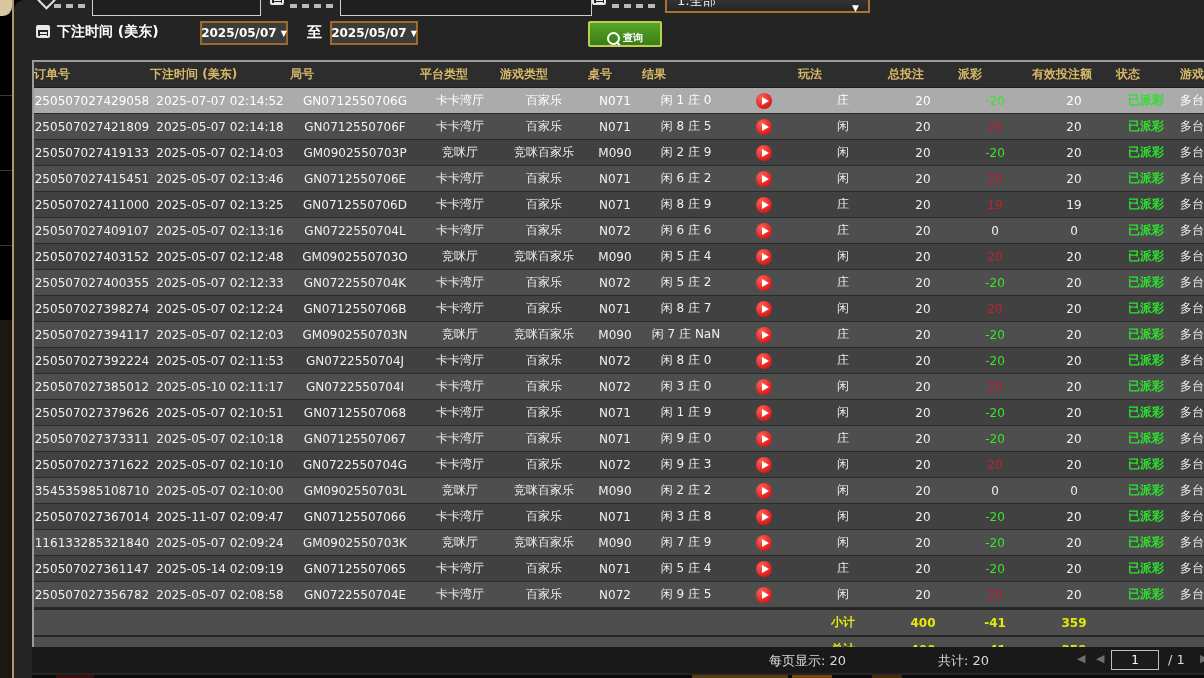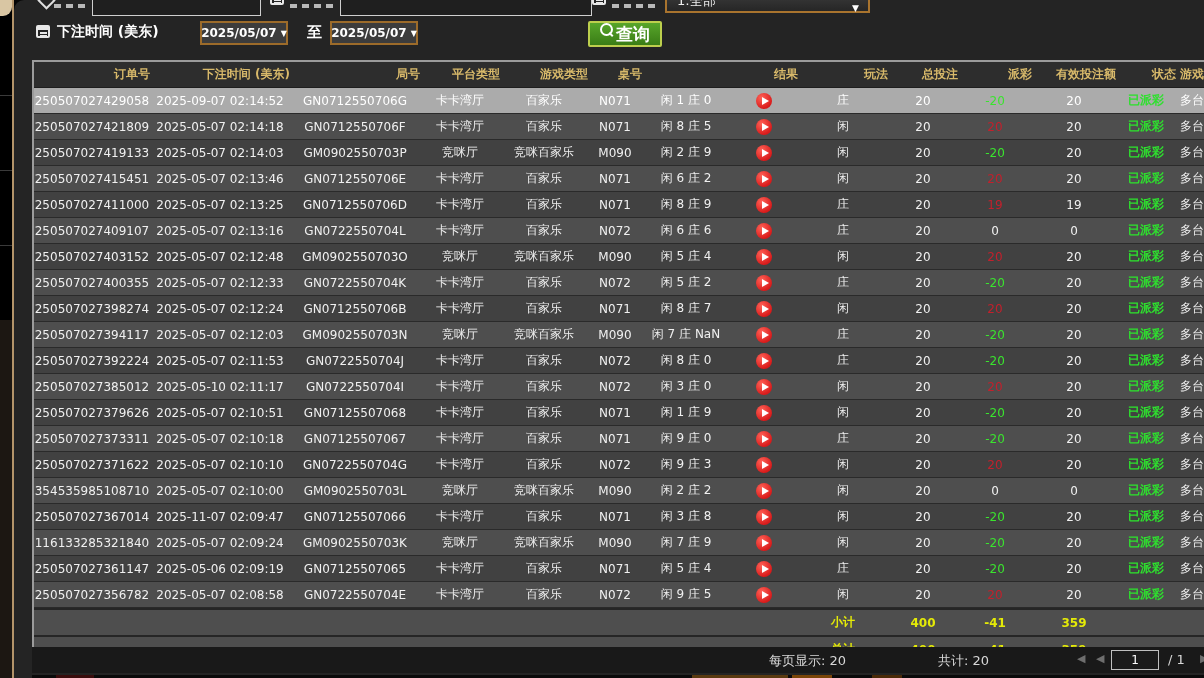--- a/index.html
+++ b/index.html
@@ -36,29 +36,29 @@
   
   .frow2 { position:absolute; left:0; top:19px; width:100%; height:30px; }
   .frow2 .cal-icon { position:absolute; left:22px; top:6px; }
   .bet-time-label { position:absolute; left:43px; top:4px; color:#fff; font-weight:bold; font-size:14px; }
   .date-btn { position:absolute; top:2px; width:88px; height:24px; background:#3c3c3c; border:2px solid #9c6b2a;
     color:#fff; font-weight:bold; font-size:12px; box-sizing:border-box; display:flex; align-items:center; justify-content:center; gap:4px; cursor:pointer; }
   .date-btn .caret { font-size:8px; }
   .to-word { position:absolute; left:293px; top:4px; color:#fff; font-weight:bold; font-size:15px; }
   .query-btn { position:absolute; left:574px; top:2px; width:74px; height:26px;
     background:linear-gradient(#57a52a,#3a7d16); border:2px solid #bccf4d; border-radius:2px;
-    color:#fff; font-weight:bold; font-size:17px; box-sizing:border-box;
-    display:flex; align-items:flex-start; justify-content:center; gap:3px; cursor:pointer; }
+    color:#fff; font-weight:bold; font-size:10px; box-sizing:border-box;
+    display:flex; align-items:flex-end; justify-content:center; gap:3px; cursor:pointer; }
   .mag-icon { width:9px; height:9px; border:2px solid #fff; border-radius:50%; position:relative; display:inline-block; }
   .mag-icon::after { content:""; position:absolute; width:2px; height:5px; background:#fff; transform:rotate(-45deg); left:8px; top:7px; }
 
   
   .btable { position:absolute; left:18px; top:60px; width:1198px; border:2px solid #9b9b9b; background:#2d2d2d; }
   .thead { display:flex; height:25px; align-items:center; background:#2d2d2d; border-bottom:1px solid #1e1e1e; }
-  .hcell { color:var(--accent_gold,#d8b96a); font-weight:bold; font-size:12px; text-align:right; flex-shrink:0; }
+  .hcell { color:var(--accent_gold,#d8b96a); font-weight:bold; font-size:12px; text-align:left; flex-shrink:0; }
   .trow { display:flex; height:25px; align-items:center; font-size:12px; color:#f0f0f0; border-bottom:1px solid #2a2a2a; cursor:pointer; }
   .trow:nth-child(odd)  { background:#414141; }
   .trow:nth-child(even) { background:#4e4e4e; }
   .trow.selected { background:#ababab; color:#fff; }
   .cell { text-align:center; flex-shrink:0; white-space:nowrap; overflow:hidden; }
   .c0{width:116px}.c1{width:140px}.c2{width:130px}.c3{width:80px}.c4{width:88px}
   .c5{width:54px}.c6{width:88px}.c7{width:68px}.c8{width:90px}.c9{width:70px}
   .c10{width:74px}.c11{width:84px}.c12{width:60px}
   .c13{width:56px; text-align:left; padding-left:4px; box-sizing:border-box;}
   .c67{width:156px}
@@ -142,21 +142,21 @@
       <div class="hcell c9">总投注</div>
       <div class="hcell c10">派彩</div>
       <div class="hcell c11">有效投注额</div>
       <div class="hcell c12">状态</div>
       <div class="hcell c13">游戏模式</div>
     </div>
 
     <div>
         <div class="trow selected">
           <div class="cell c0">250507027429058</div>
-          <div class="cell c1">2025-09-07 02:14:52</div>
+          <div class="cell c1">2025-07-07 02:14:52</div>
           <div class="cell c2">GN0712550706G</div>
           <div class="cell c3">卡卡湾厅</div>
           <div class="cell c4">百家乐</div>
           <div class="cell c5">N071</div>
           <div class="cell c6">闲 1 庄 0</div>
           <div class="cell c7">
             <div class="play-icon"></div>
           </div>
           <div class="cell c8">庄</div>
           <div class="cell c9">20</div>
@@ -466,21 +466,21 @@
           </div>
           <div class="cell c8">闲</div>
           <div class="cell c9">20</div>
           <div class="cell c10 pay-neg">-20</div>
           <div class="cell c11">20</div>
           <div class="cell c12 status-txt">已派彩</div>
           <div class="cell c13">多台</div>
         </div>
         <div class="trow">
           <div class="cell c0">250507027361147</div>
-          <div class="cell c1">2025-05-06 02:09:19</div>
+          <div class="cell c1">2025-05-14 02:09:19</div>
           <div class="cell c2">GN07125507065</div>
           <div class="cell c3">卡卡湾厅</div>
           <div class="cell c4">百家乐</div>
           <div class="cell c5">N071</div>
           <div class="cell c6">闲 5 庄 4</div>
           <div class="cell c7">
             <div class="play-icon"></div>
           </div>
           <div class="cell c8">庄</div>
           <div class="cell c9">20</div>

